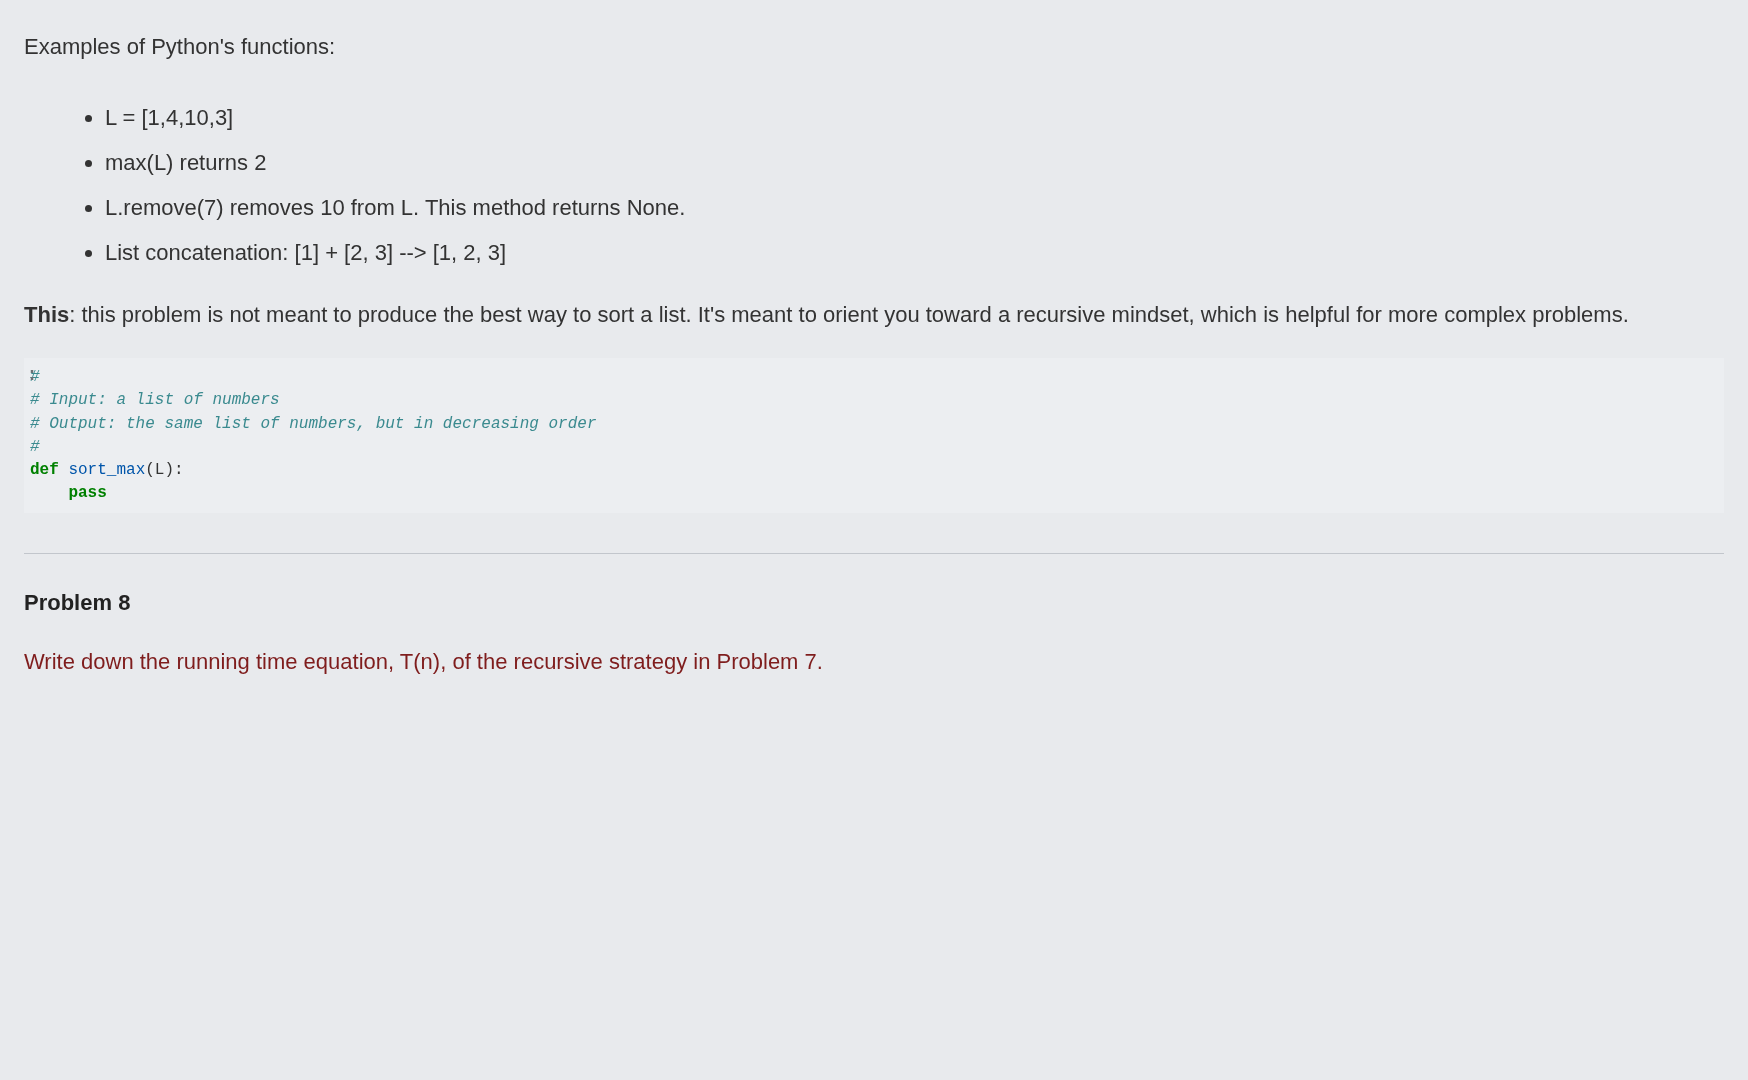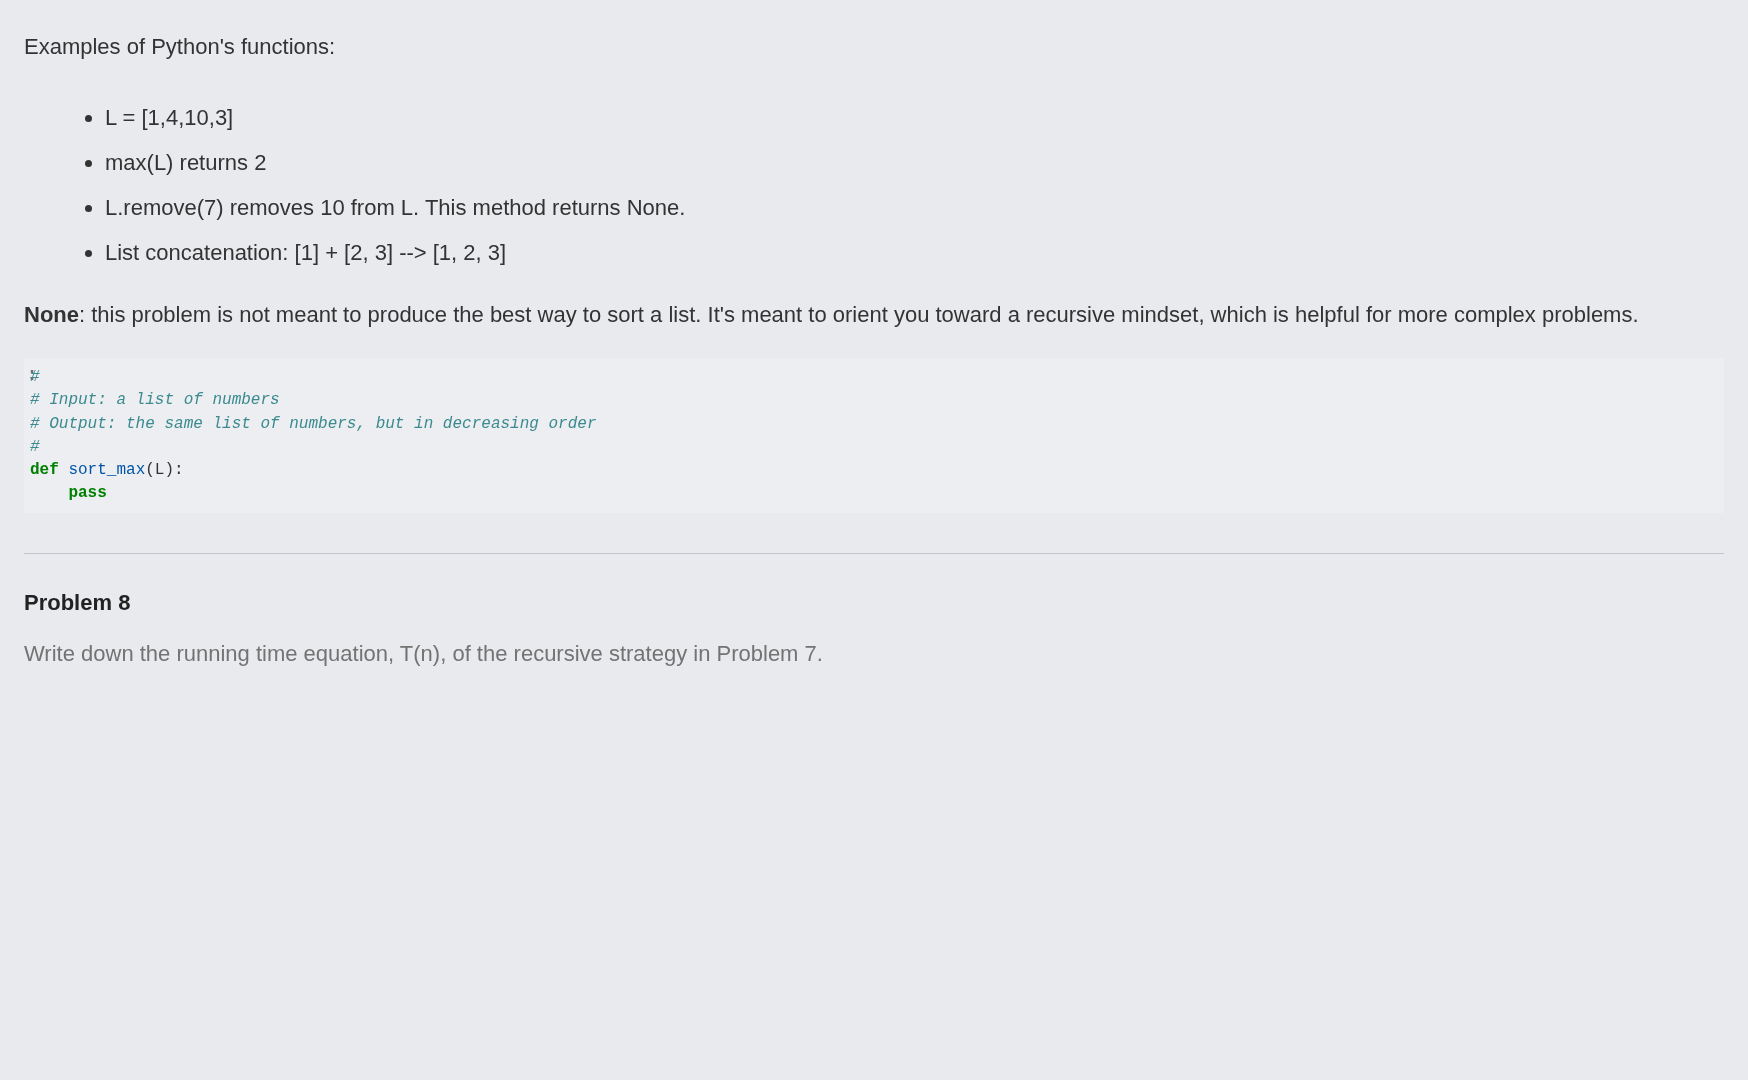--- a/index.html
+++ b/index.html
@@ -54,25 +54,25 @@
     .tok-paren { color: #333; }
     .tok-ident { color: #333; }
     hr.sep {
       border: none;
       border-top: 1px solid #c2c6cc;
       margin: 0 0 32px 0;
     }
     .problem-heading {
       font-weight: 700;
       font-size: 22px;
-      margin-bottom: 18px;
+      margin-bottom: 26px;
       color: #222;
     }
     .problem-text {
-      color: #737373;
+      color: #7f1d1d;
     }
     .prompt-colon {
       position: absolute;
       left: 2px;
       color: #6b7075;
       font-family: monospace;
       font-size: 20px;
     }
     .code-wrap {
       position: relative;
@@ -84,21 +84,21 @@
 <p class="intro">Examples of Python's functions:</p>
 
 <ul class="examples">
   <li>L = [1,4,10,3]</li>
   <li>max(L) returns 2</li>
   <li>L.remove(7) removes 10 from L. This method returns None.</li>
   <li>List concatenation: [1] + [2, 3] --&gt; [1, 2, 3]</li>
 </ul>
 
 <p class="note">
-  <span class="note-label">None</span><span>: this problem is not meant to produce the best way to sort a list. It's meant to orient you toward a recursive mindset, which is helpful for more complex problems.</span>
+  <span class="note-label">This</span><span>: this problem is not meant to produce the best way to sort a list. It's meant to orient you toward a recursive mindset, which is helpful for more complex problems.</span>
 </p>
 
 <div class="code-wrap">
   <span class="prompt-colon">:</span>
   <div class="code-block"><span class="tok-comment">#</span>
 <span class="tok-comment"># Input: a list of numbers</span>
 <span class="tok-comment"># Output: the same list of numbers, but in decreasing order</span>
 <span class="tok-comment">#</span>
 <span class="tok-keyword-def">def</span><span class="tok-funcname"> sort_max</span><span class="tok-paren">(</span><span class="tok-ident">L</span><span class="tok-paren">):</span>
     <span class="tok-keyword-pass">pass</span></div>

